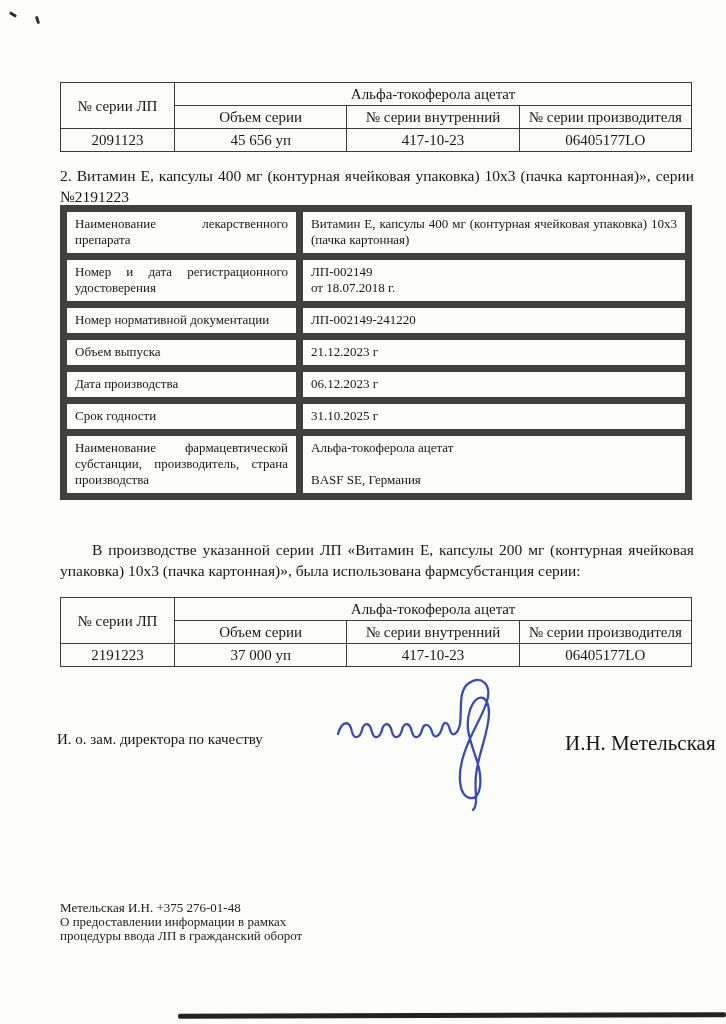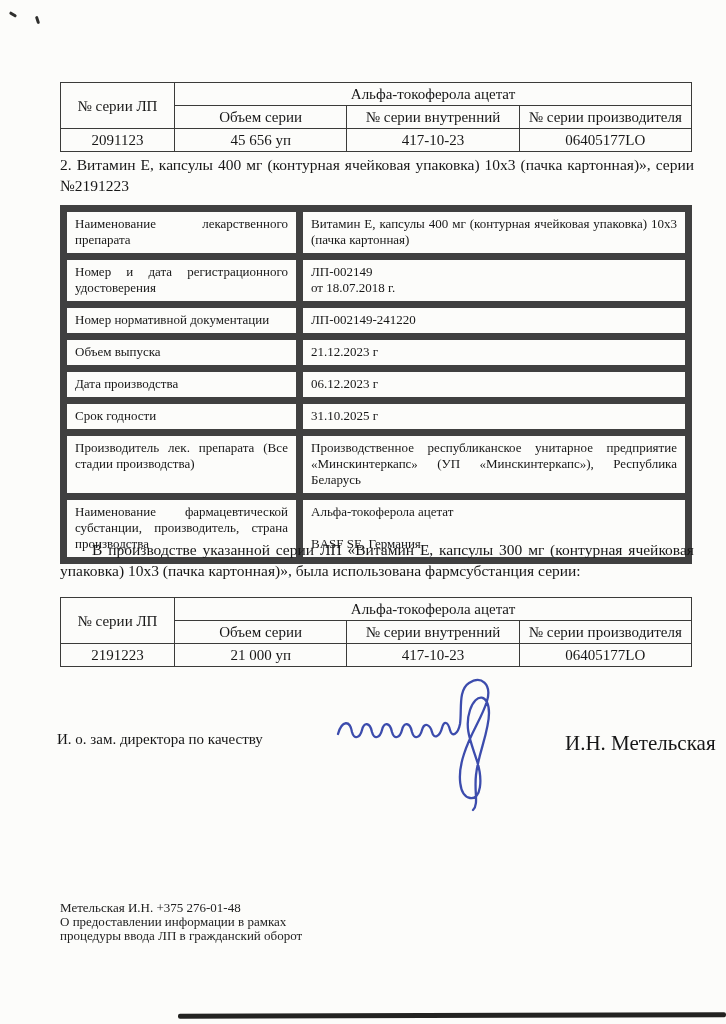--- a/index.html
+++ b/index.html
@@ -40,21 +40,21 @@
   #series-table-2 { position: absolute; left: 60px; top: 597px; }
 
   .para {
     position: absolute;
     left: 60px;
     width: 634px;
     font-size: 15.5px;
     line-height: 21px;
     text-align: justify;
   }
-  #paragraph-item2 { top: 154px; }
+  #paragraph-item2 { top: 165px; }
   #paragraph-usage { top: 539px; text-indent: 32px; }
 
   
   table.details { position: absolute; left: 60px; top: 205px; border-collapse: collapse; width: 632px; table-layout: fixed; }
   table.details td {
     border: 7px solid #404040;
     font-size: 13px;
     line-height: 16px;
     vertical-align: top;
     padding: 4px 8px 5px 8px;
@@ -141,48 +141,44 @@
     </tr>
     <tr>
       <td class="lbl">Дата производства</td>
       <td class="val">06.12.2023 г</td>
     </tr>
     <tr>
       <td class="lbl">Срок годности</td>
       <td class="val">31.10.2025 г</td>
     </tr>
     <tr>
-      <td class="lbl">Производитель лек. препарата (Все стадии производства)</td>
-      <td class="val">Производственное республиканское унитарное предприятие «Минскинтеркапс» (УП «Минскинтеркапс»), Республика Беларусь</td>
-    </tr>
-    <tr>
       <td class="lbl">Наименование фармацевтической субстанции, производитель, страна производства</td>
       <td class="val">Альфа-токоферола ацетат
 
 BASF SE, Германия</td>
     </tr>
   </tbody>
     </table>
 
-  <div class="para" id="paragraph-usage">В производстве указанной серии  ЛП «Витамин Е, капсулы 300 мг (контурная ячейковая упаковка) 10х3 (пачка картонная)», была использована фармсубстанция серии:</div>
+  <div class="para" id="paragraph-usage">В производстве указанной серии  ЛП «Витамин Е, капсулы 200 мг (контурная ячейковая упаковка) 10х3 (пачка картонная)», была использована фармсубстанция серии:</div>
 
   <table class="series" id="series-table-2">
     <tbody>
         <tr>
       <td class="c1" rowspan="2">№ серии ЛП</td>
       <td colspan="3">Альфа-токоферола ацетат</td>
     </tr>
     <tr>
       <td class="c2">Объем серии</td>
       <td class="c3">№ серии внутренний</td>
       <td class="c4">№ серии  производителя</td>
     </tr>
     <tr>
       <td class="c1">2191223</td>
-      <td class="c2">21 000 уп</td>
+      <td class="c2">37 000 уп</td>
       <td class="c3">417-10-23</td>
       <td class="c4">06405177LO</td>
     </tr>
   </tbody>
     </table>
 
   <div class="sig-label">И. о. зам. директора по качеству</div>
 
   <div class="sig-draw">
     <svg width="195" height="160" viewBox="0 0 195 160" xmlns="http://www.w3.org/2000/svg">

